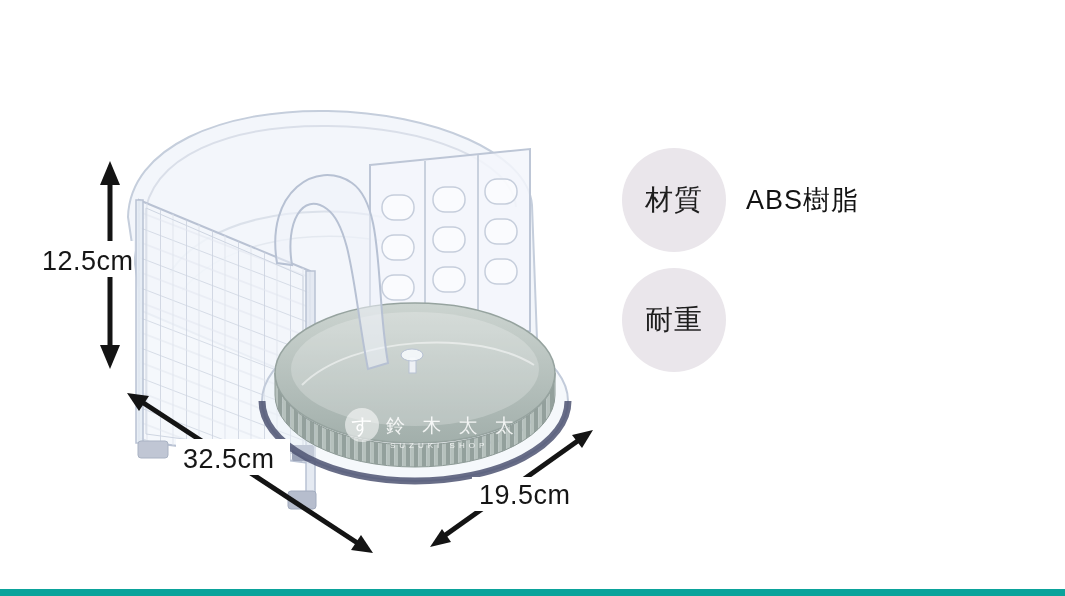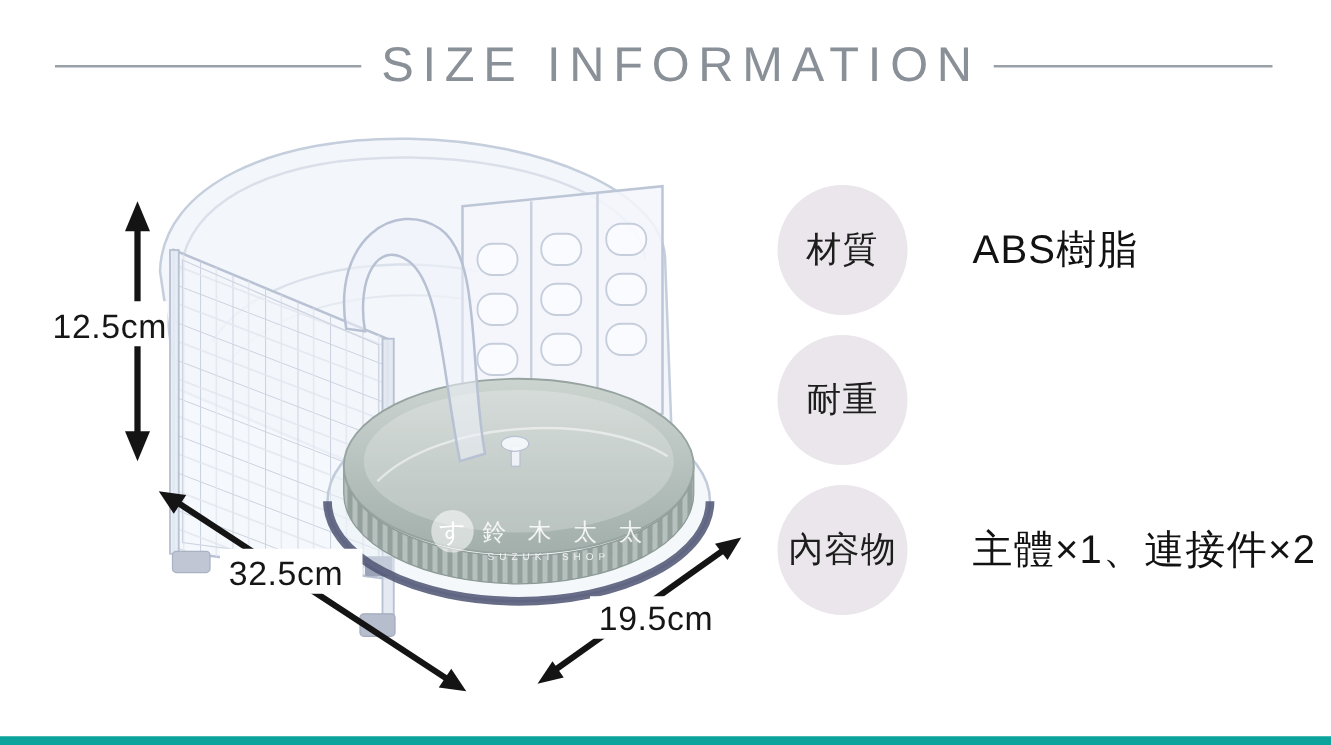--- a/index.html
+++ b/index.html
@@ -15,42 +15,37 @@
   .page-title{font-size:39px;font-weight:400;letter-spacing:7px;color:#8a9097;
               white-space:nowrap;line-height:46px;}
 
   
   .figure{position:absolute;left:30px;top:95px;width:600px;height:475px;}
   svg text.dim{font-family:"Liberation Sans","DejaVu Sans",sans-serif;
                font-size:27px;fill:#161616;letter-spacing:0.5px;}
   svg text.wm{font-family:"Liberation Sans","DejaVu Sans",sans-serif;}
 
   
-  .spec-row{position:absolute;left:622px;height:104px;display:flex;align-items:center;gap:44px;}
+  .spec-row{position:absolute;left:622px;height:104px;display:flex;align-items:center;}
   .spec-row.r0{top:148px;}
   .spec-row.r1{top:268px;flex-direction:column;}
   .spec-row.r2{top:388px;}
   .spec-circle{width:104px;height:104px;border-radius:50%;background:#eae6eb;
                display:flex;align-items:center;justify-content:center;
                font-size:28px;color:#1d1d1d;letter-spacing:1px;flex:none;}
-  .spec-value{margin-left:8px;font-size:32px;color:#121212;white-space:nowrap;letter-spacing:1px;}
+  .spec-value{margin-left:20px;font-size:27px;color:#121212;white-space:nowrap;letter-spacing:1px;}
 
   
   .bottom-bar{position:absolute;left:0;right:0;bottom:0;height:7px;background:#0ba39b;}
 </style>
 </head>
 <body>
 
 <div id="page">
 
-  <div class="title-row">
-    <div class="rule rule-left"></div>
-    <div class="page-title">SIZE INFORMATION</div>
-    <div class="rule rule-right"></div>
-  </div>
 
   <div class="figure">
   <svg width="600" height="475" viewBox="0 0 600 475">
     <defs>
       <linearGradient id="discGrad" x1="0" y1="0" x2="0" y2="1">
         <stop offset="0" stop-color="#ccd4d0"></stop>
         <stop offset="1" stop-color="#a2afab"></stop>
       </linearGradient>
       <pattern id="gridPat" width="26" height="30" patternUnits="userSpaceOnUse" patternTransform="skewY(21)">
         <path d="M0 0H26 M0 0V30" stroke="#c7cfdd" stroke-width="1.6" fill="none"></path>
@@ -152,20 +147,16 @@
   </svg>
   </div>
 
   <div class="spec-row r0">
     <div class="spec-circle">材質</div>
     <div class="spec-value">ABS樹脂</div>
   </div>
   <div class="spec-row r1">
     <div class="spec-circle">耐重</div>
   </div>
-  <div class="spec-row r2">
-    <div class="spec-circle">內容物</div>
-    <div class="spec-value">主體×1、連接件×2</div>
-  </div>
 
   <div class="bottom-bar"></div>
 
 </div>
 
 </body></html>

